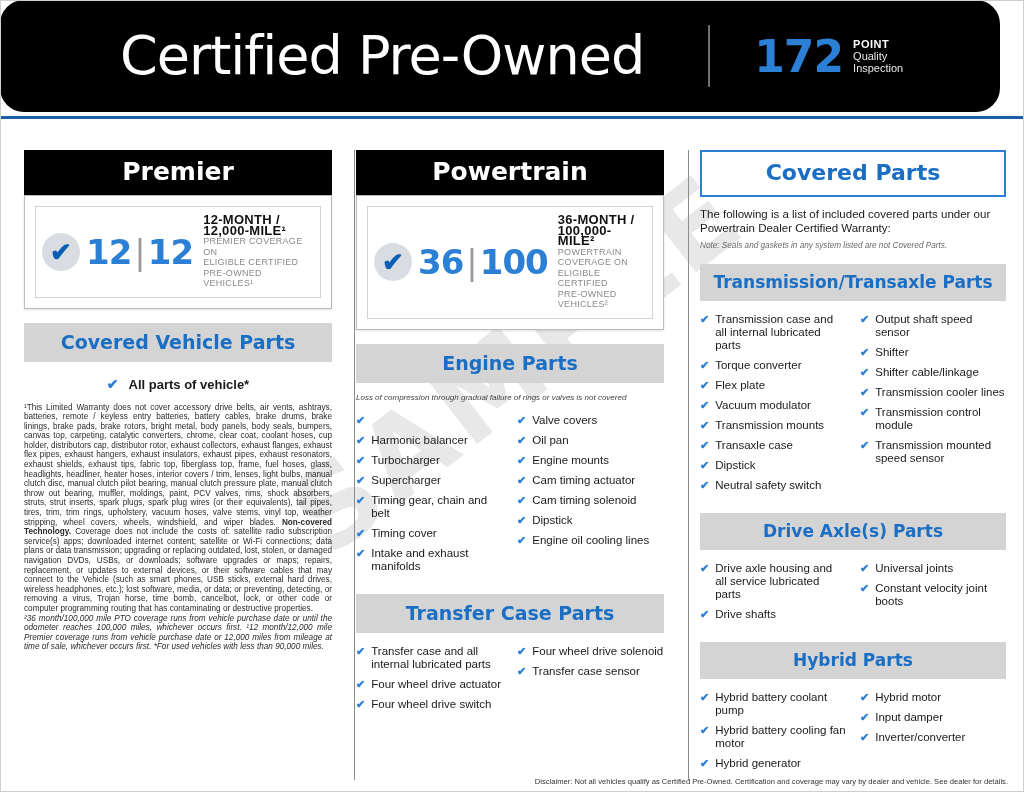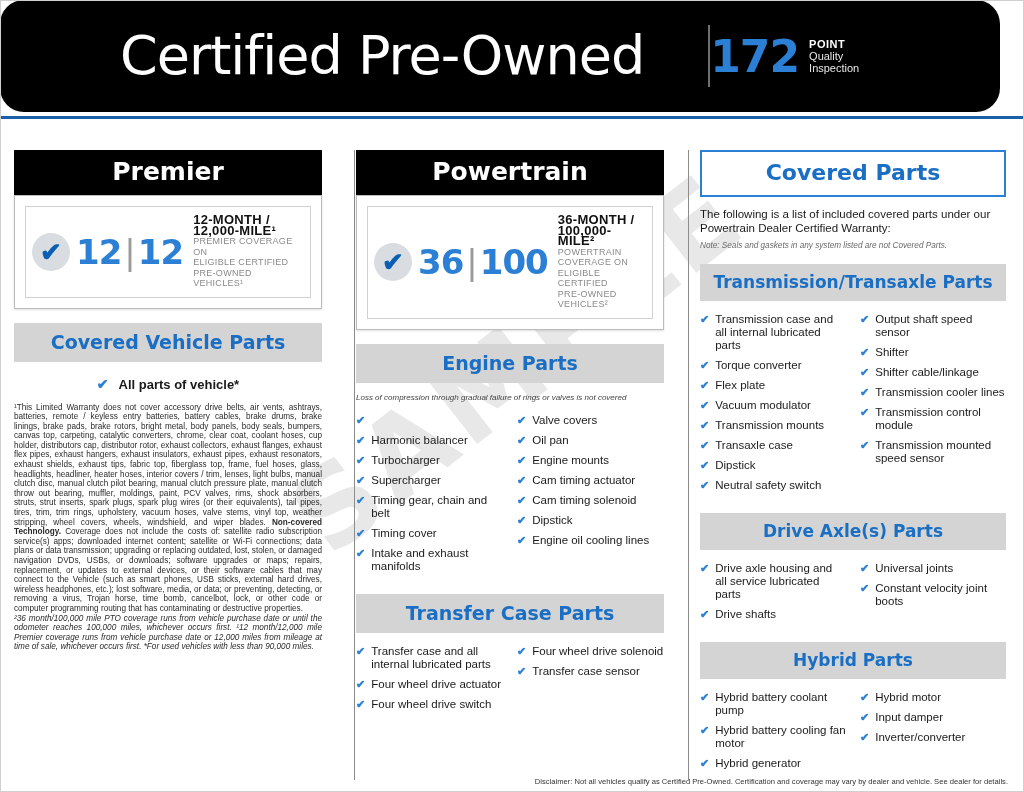--- a/index.html
+++ b/index.html
@@ -17,34 +17,34 @@
     position:absolute;left:0;top:0;width:1000px;height:112px;background:#000;
     display:flex;align-items:center;border-radius:24px;
   }
   .header-title{
     color:#fff;font-size:54px;line-height:54px;letter-spacing:-1px;
     margin-left:120px;font-family:"DejaVu Sans", sans-serif;font-weight:400;
   }
   .header-divider{
     width:2px;height:62px;background:#6f6f6f;margin-left:64px;
   }
-  .header-badge{display:flex;align-items:center;justify-content:space-between;}
+  .header-badge{display:flex;align-items:center;margin-left:44px;justify-content:space-between;}
   .badge-num{
     color:#2b7fd4;font-size:44px;font-weight:bold;letter-spacing:-1px;
     font-family:"DejaVu Sans", sans-serif;
   }
   .badge-lines{margin-left:10px;color:#fff;line-height:12px;}
   .badge-lines div{font-size:11px;}
   .badge-l1{font-weight:bold;letter-spacing:.5px;}
   .badge-l2,.badge-l3{color:#e8e8e8;}
   .header-rule{position:absolute;left:0;top:116px;width:1024px;height:3px;background:#1b5fa8;}
 
   
   .col{position:absolute;top:150px;}
-  .col-left{left:14px;width:308px;}
+  .col-left{left:24px;width:308px;}
   .col-mid{left:356px;width:308px;}
   .col-right{left:700px;width:306px;}
 
   .vline{position:absolute;top:150px;width:1px;background:#8b8b8b;height:630px;}
   .vline-1{left:354px;}
   .vline-2{left:688px;}
 
   
   .banner{
     background:#000;color:#fff;text-align:center;

